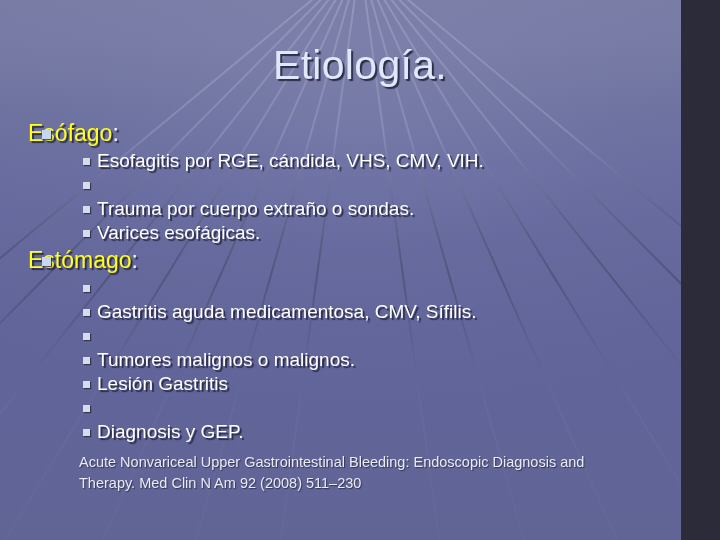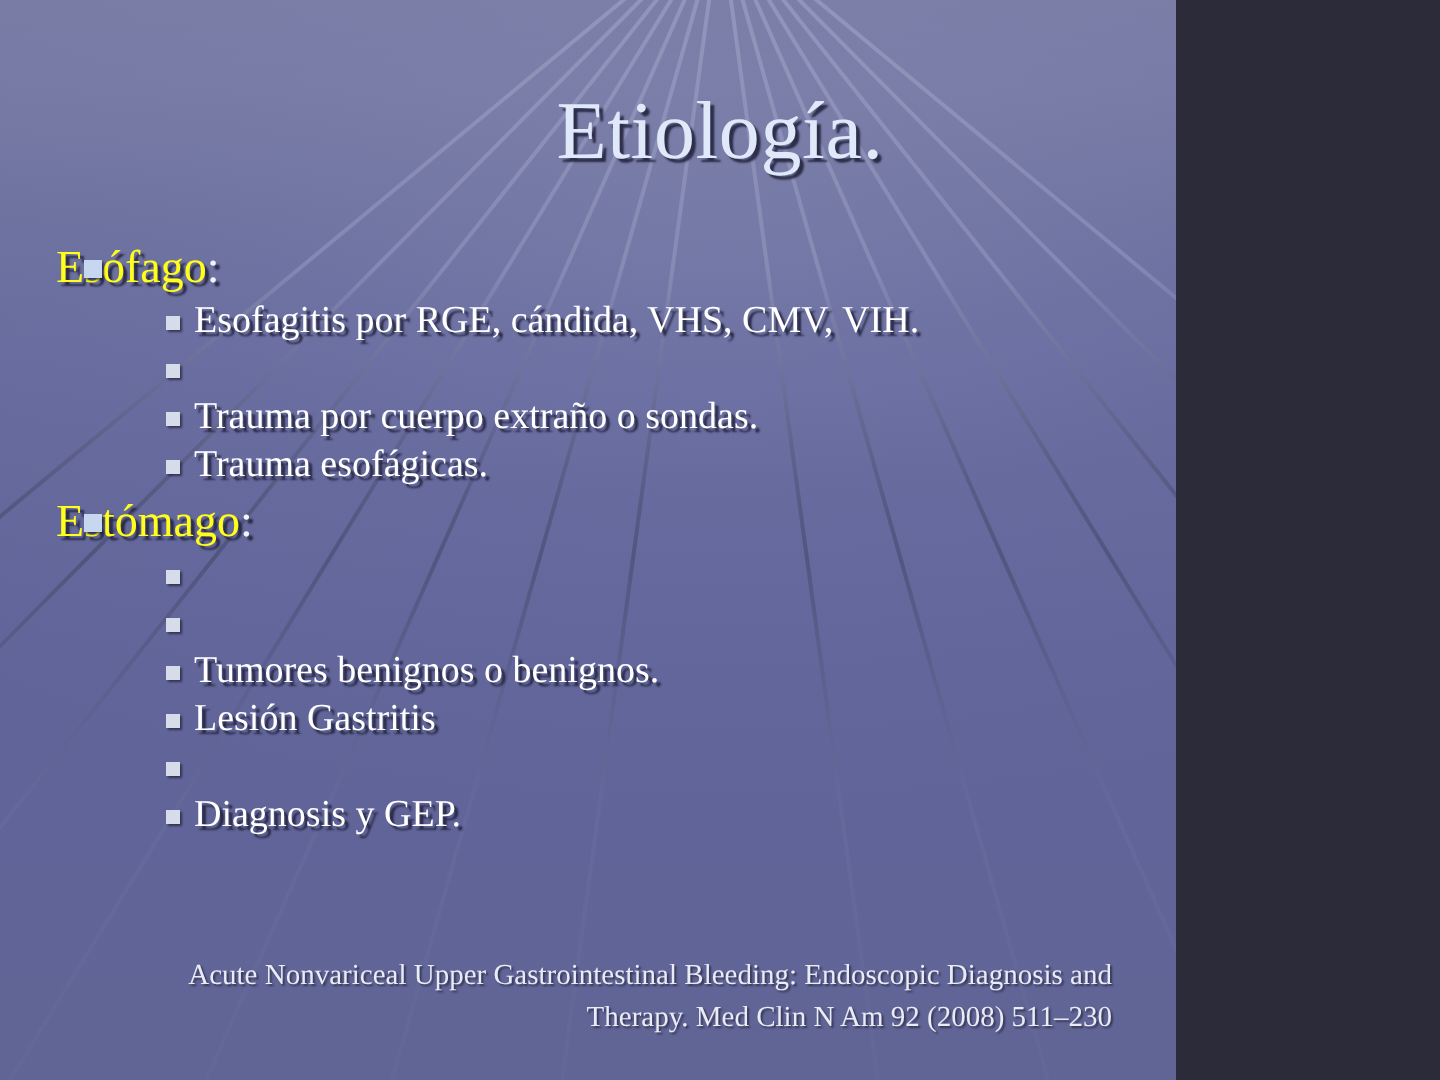--- a/index.html
+++ b/index.html
@@ -3,24 +3,24 @@
 <meta charset="utf-8">
 <title>Etiología</title>
 <style>
   html, body {
     margin: 0;
     padding: 0;
     background: #2b2b3a;
   }
   #slide {
     position: relative;
-    width: 588px;
+    width: 681px;
     height: 540px;
     overflow: hidden;
-    font-family: Liberation Serif, serif;
+    font-family: Liberation Sans, sans-serif;
     background: linear-gradient(180deg,
         #7b7fa8 0%,
         #787ca6 8%,
         #6f73a0 20%,
         #696da0 32%,
         #65699d 45%,
         #63679c 60%,
         #63679c 78%,
         #646899 100%);
   }
@@ -106,23 +106,23 @@
     width: 7px;
     height: 7px;
     background: #d7dcea;
     box-shadow: 1px 1px 1px rgba(32,32,56,0.7);
   }
 
   
   #footer {
     position: absolute;
     right: 32px;
-    top: 478px;
+    top: 452px;
     width: 570px;
-    text-align: right;
+    text-align: left;
     font-size: 14.5px;
     line-height: 21px;
     color: #e9ecf6;
     text-shadow: 1px 1px 1px rgba(38,38,62,0.75);
   }
 </style>
 </head>
 <body>
 
 <div id="slide">
@@ -193,34 +193,37 @@
     <div class="l2">
       <span class="bullet"></span><span>Esofagitis por RGE, cándida, VHS, CMV, VIH.</span>
     </div>
     <div class="l2">
       <span class="bullet"></span>
     </div>
     <div class="l2">
       <span class="bullet"></span><span>Trauma por cuerpo extraño o sondas.</span>
     </div>
     <div class="l2">
-      <span class="bullet"></span><span>Trauma esofágicas.</span>
+      <span class="bullet"></span><span>Varices esofágicas.</span>
     </div>
 
     <div class="l1">
       <span class="bullet"></span><span>Estómago</span><span class="tail">:</span>
     </div>
     <div class="l2">
       <span class="bullet"></span>
     </div>
     <div class="l2">
-      <span class="bullet"></span>
-    </div>
-    <div class="l2">
-      <span class="bullet"></span><span>Tumores benignos o benignos.</span>
+      <span class="bullet"></span><span>Gastritis aguda medicamentosa, CMV, Sífilis.</span>
+    </div>
+    <div class="l2">
+      <span class="bullet"></span>
+    </div>
+    <div class="l2">
+      <span class="bullet"></span><span>Tumores malignos o malignos.</span>
     </div>
     <div class="l2">
       <span class="bullet"></span><span>Lesión Gastritis</span>
     </div>
     <div class="l2">
       <span class="bullet"></span>
     </div>
     <div class="l2">
       <span class="bullet"></span><span>Diagnosis y GEP.</span>
     </div>

